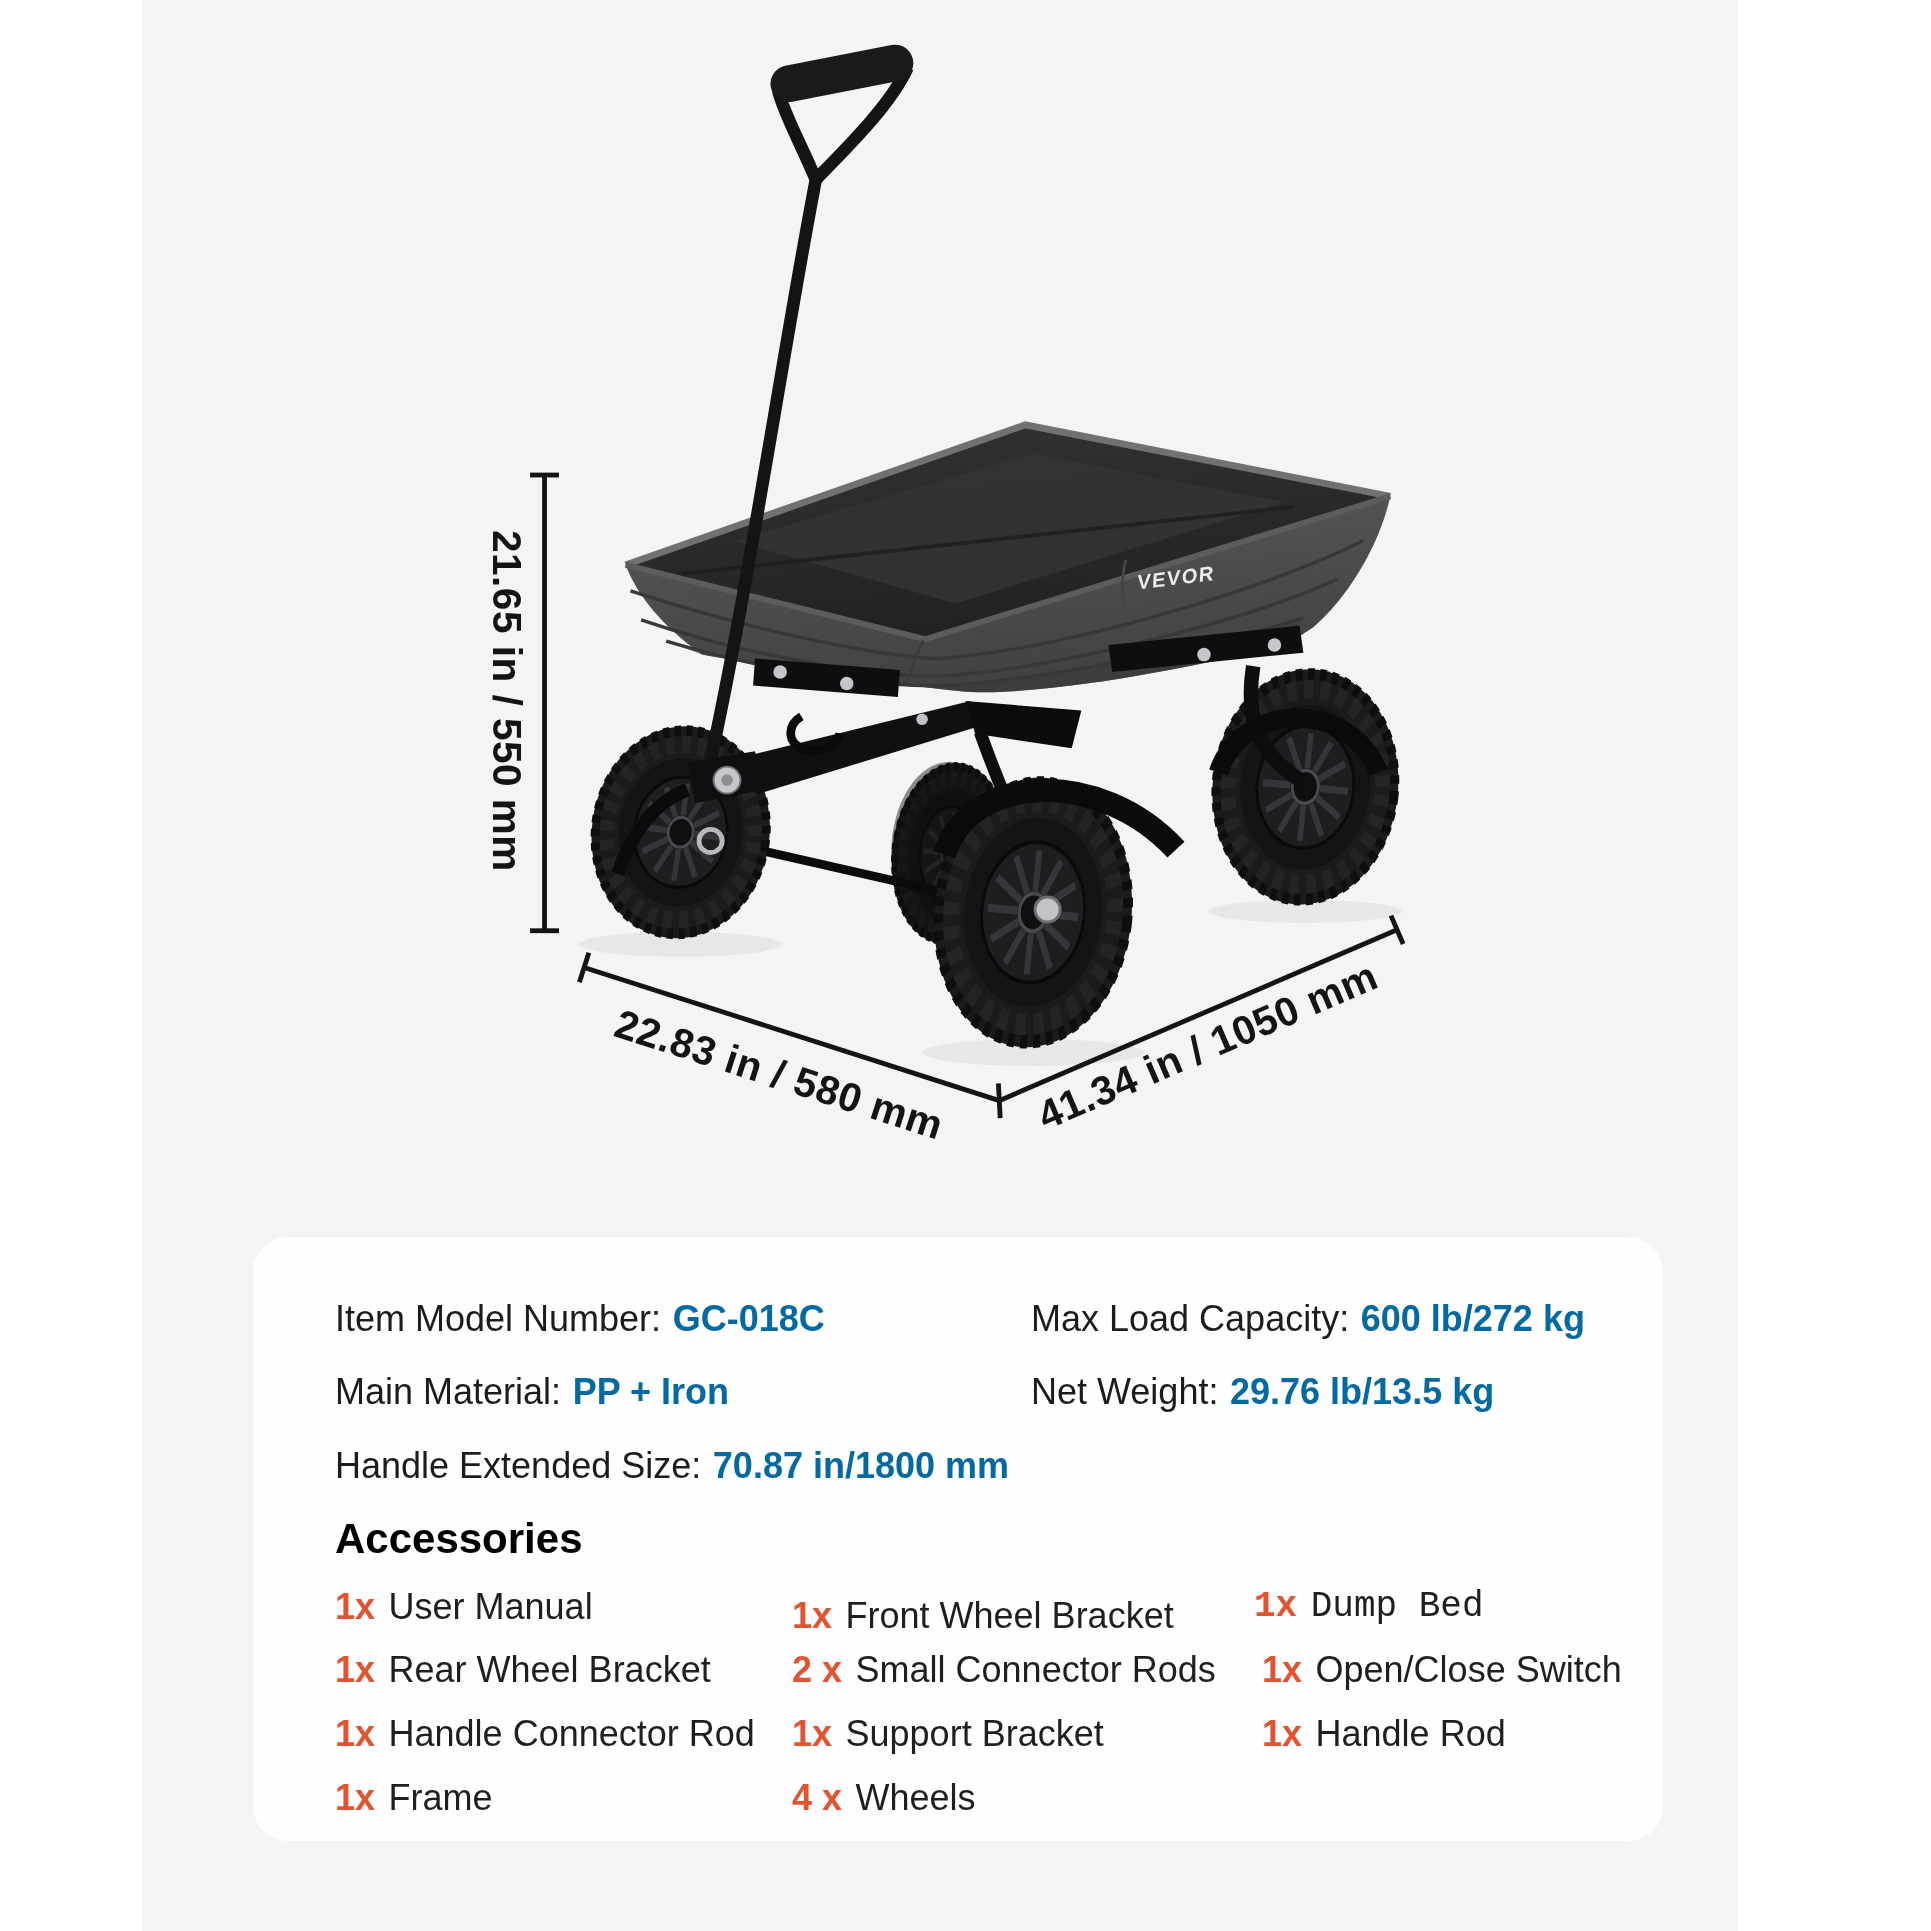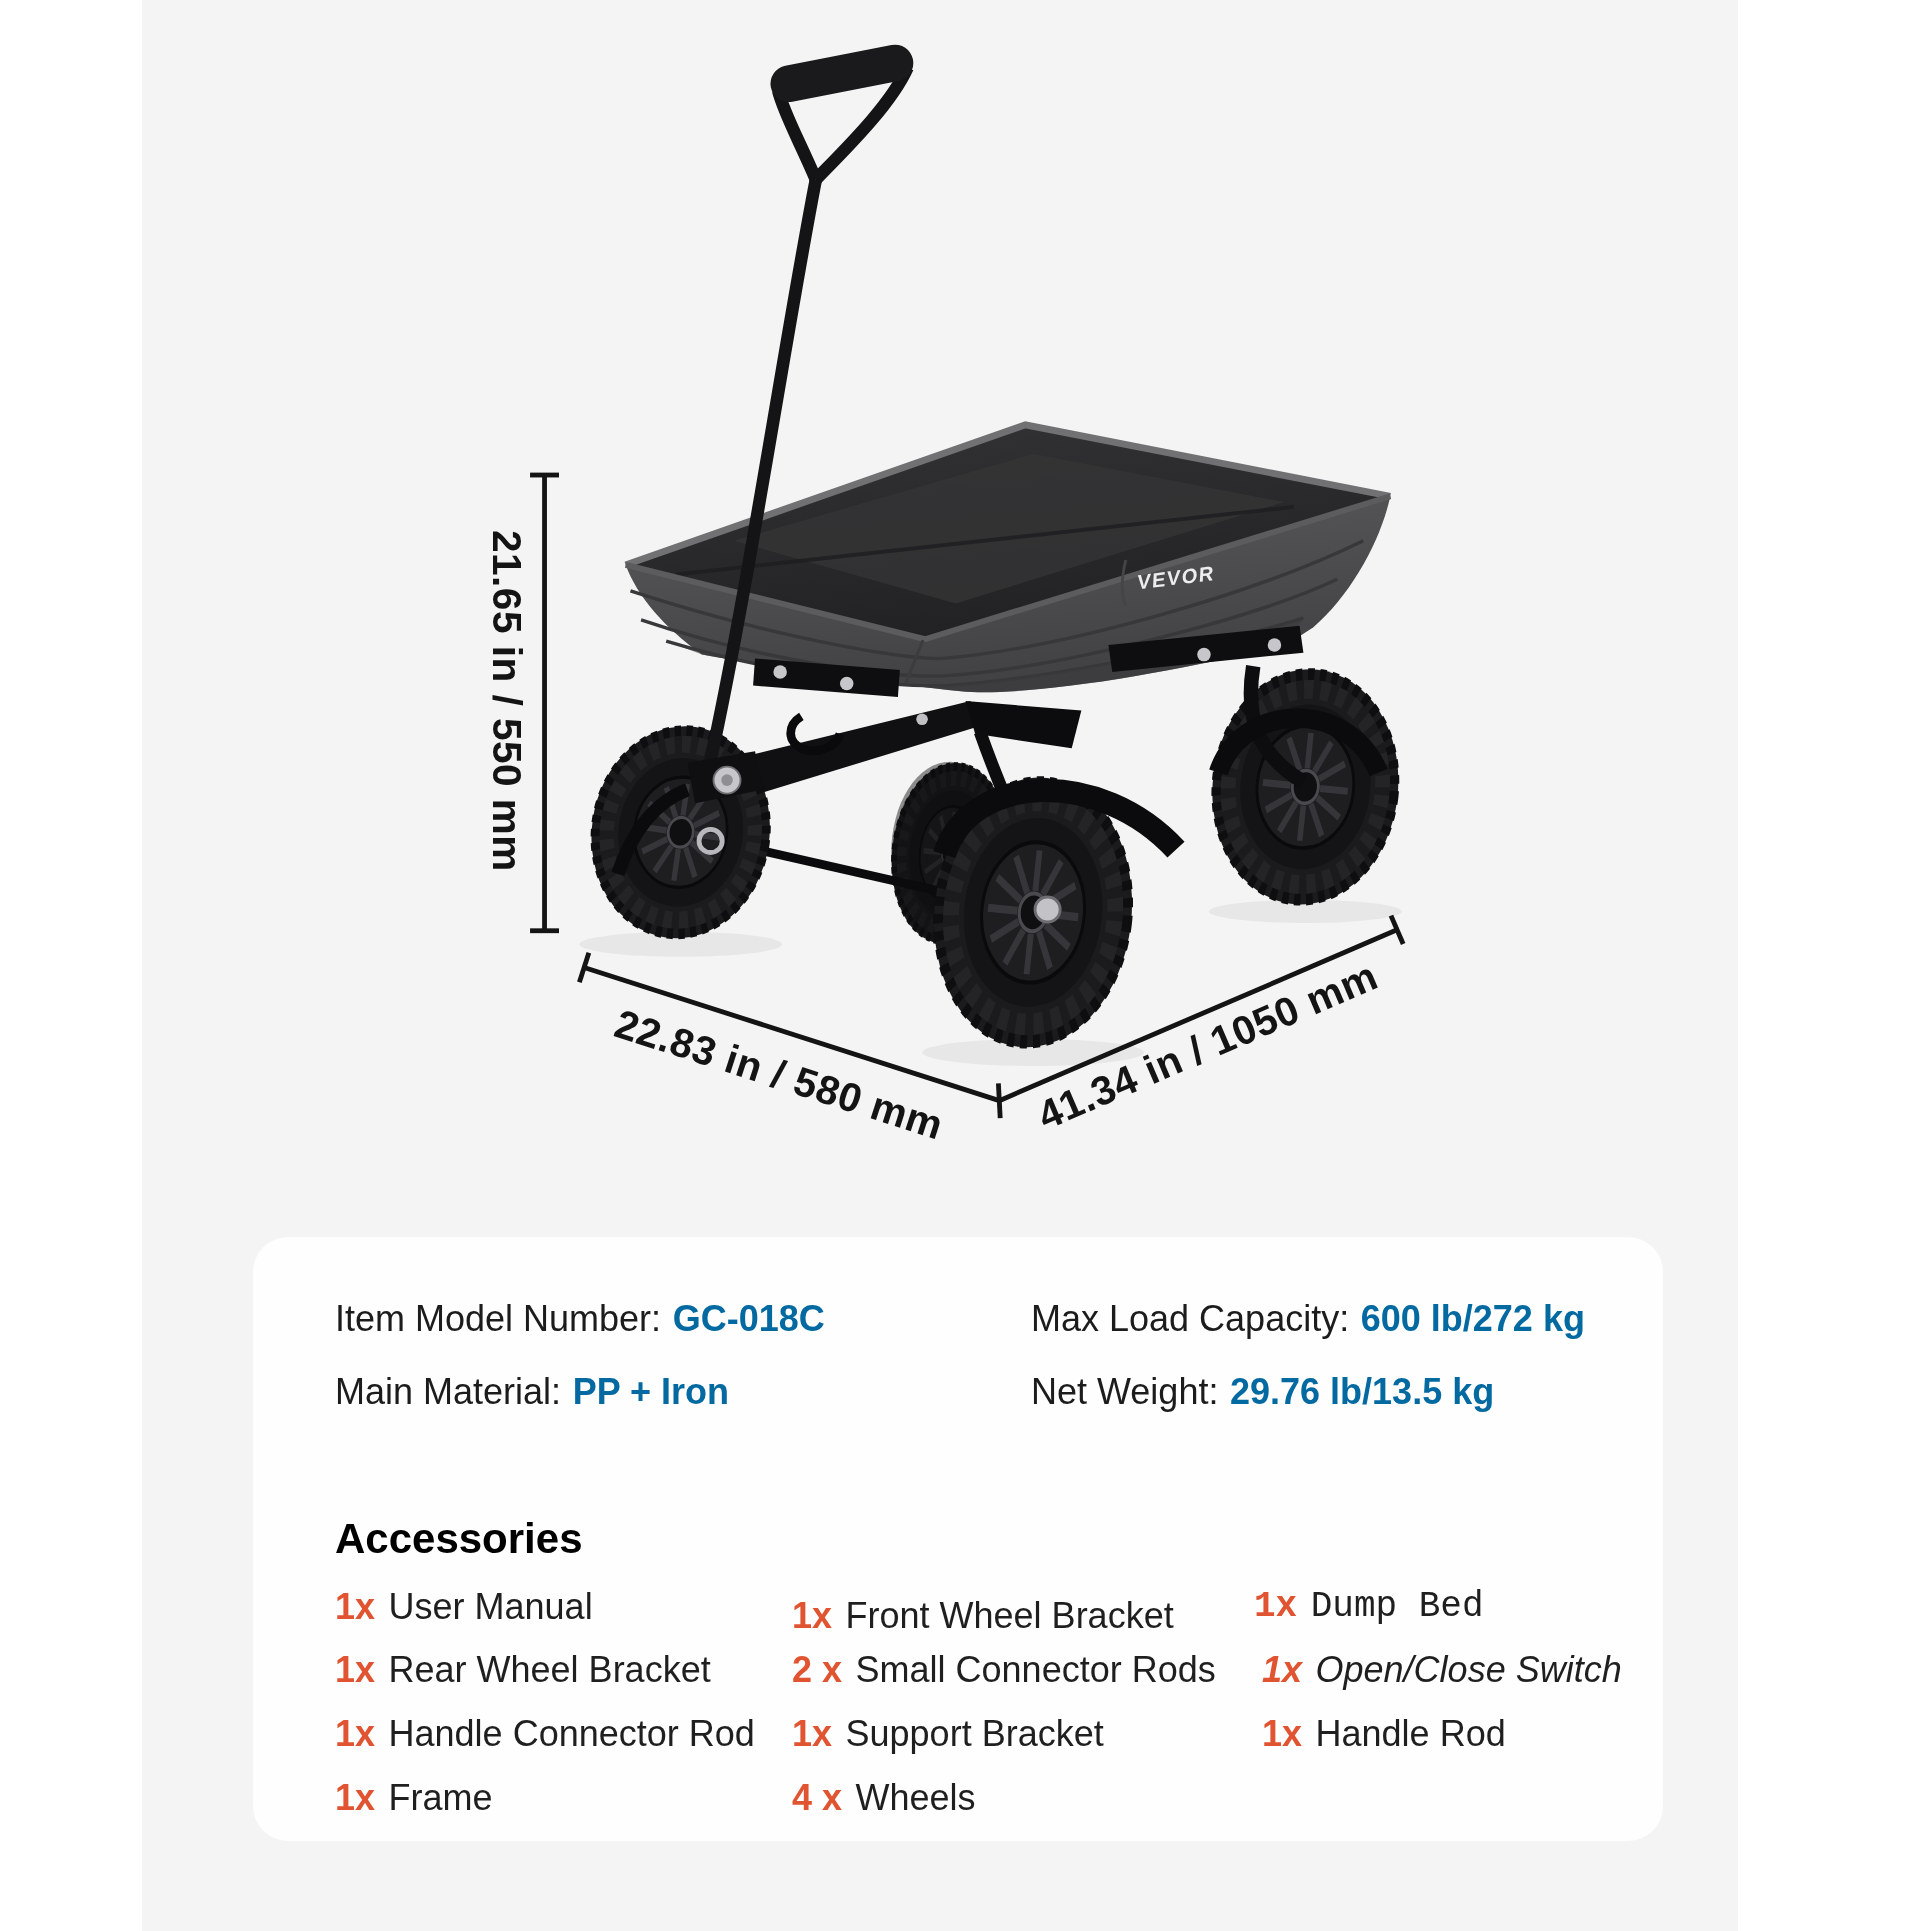--- a/index.html
+++ b/index.html
@@ -168,20 +168,23 @@
   <text class="dim-text" x="1252" y="1086" transform="rotate(-23.25 1252 1086)" text-anchor="middle" dominant-baseline="middle">41.34 in / 1050 mm</text>
 </svg>
 
 <div class="spec-card">
   <div class="spec-row" style="left:82px;top:60px;">
     <span class="spec-label">Item Model Number:</span><span class="spec-value">GC-018C</span>
   </div>
   <div class="spec-row" style="left:82px;top:133px;">
     <span class="spec-label">Main Material:</span><span class="spec-value">PP + Iron</span>
   </div>
+  <div class="spec-row" style="left:82px;top:207px;">
+    <span class="spec-label">Handle Extended Size:</span><span class="spec-value">70.87 in/1800 mm</span>
+  </div>
   <div class="spec-row" style="left:778px;top:60px;text-align:right;">
     <span class="spec-label">Max Load Capacity:</span><span class="spec-value">600 lb/272 kg</span>
   </div>
   <div class="spec-row" style="left:778px;top:133px;">
     <span class="spec-label">Net Weight:</span><span class="spec-value">29.76 lb/13.5 kg</span>
   </div>
 
   <div class="acc-heading" style="left:82px;top:278px;">Accessories</div>
 
   <div class="acc-row" style="left:82px;top:349px;">
@@ -206,20 +209,20 @@
   <div class="acc-row" style="left:539px;top:476px;">
     <span class="acc-qty">1x</span><span class="acc-label">Support Bracket</span>
   </div>
   <div class="acc-row" style="left:539px;top:540px;">
     <span class="acc-qty">4 x</span><span class="acc-label">Wheels</span>
   </div>
 
   <div class="acc-row" style="left:1001px;top:349px;font-family:Liberation Mono, monospace;">
     <span class="acc-qty">1x</span><span class="acc-label">Dump Bed</span>
   </div>
-  <div class="acc-row" style="left:1009px;top:412px;font-style:italic;">
+  <div class="acc-row" style="left:1009px;top:412px;">
     <span class="acc-qty">1x</span><span class="acc-label">Open/Close Switch</span>
   </div>
   <div class="acc-row" style="left:1009px;top:476px;">
     <span class="acc-qty">1x</span><span class="acc-label">Handle Rod</span>
   </div>
 </div>
 
 
 </body></html>

